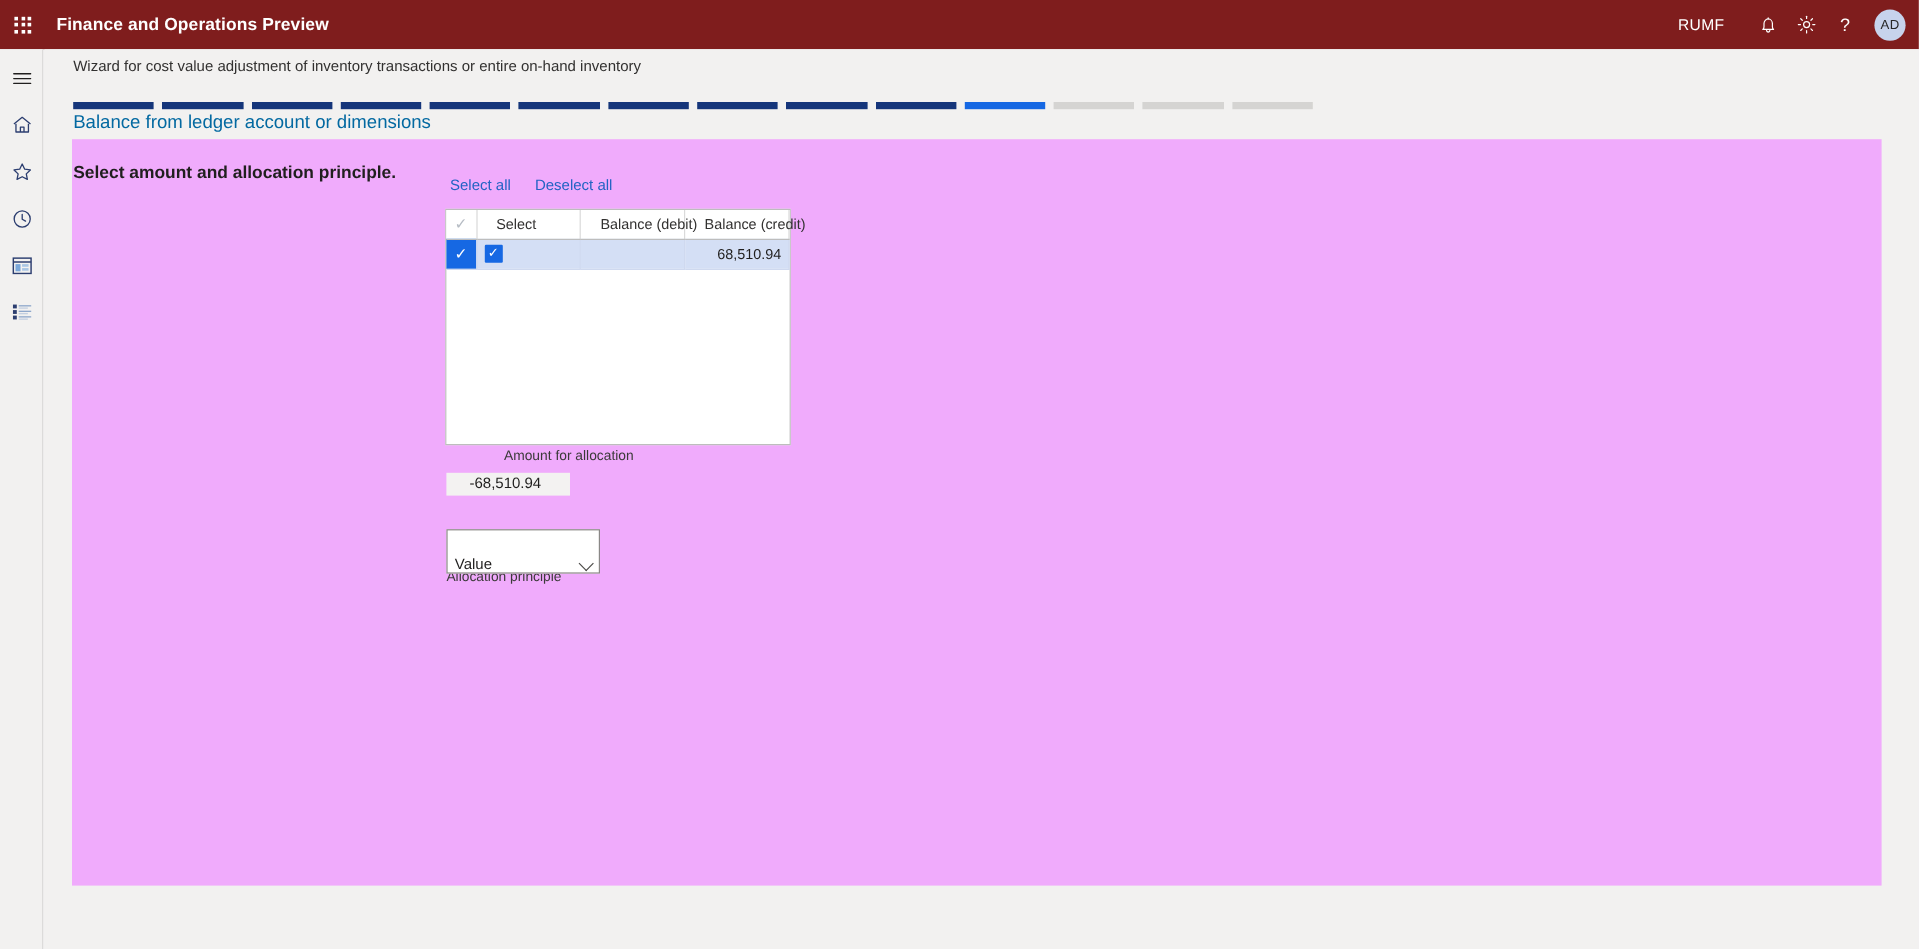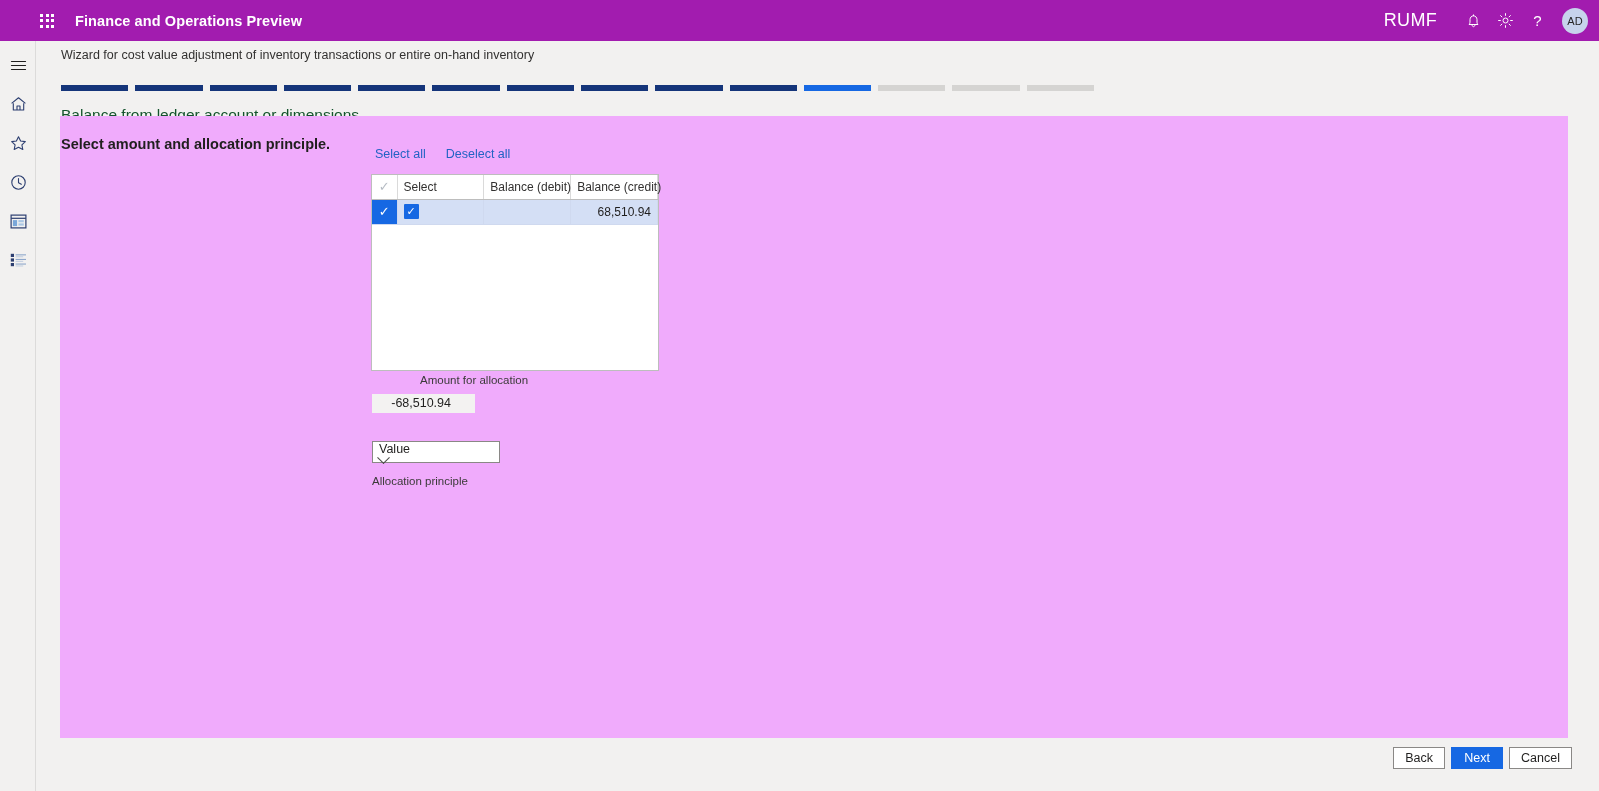--- a/index.html
+++ b/index.html
@@ -10,22 +10,22 @@
     overflow: hidden;
     background: #f2f1f0;
     font-family: "Liberation Sans", sans-serif;
     -webkit-font-smoothing: antialiased;
   }
 
   
   #topbar {
     position: absolute; top: 0; left: 0;
     width: 1599px; height: 41px;
-    background: #a21caf;
-    display: flex; align-items: center; padding-left: 28px;
+    background: #7f1d1d;
+    display: flex; align-items: center;
   }
   #waffle {
     width: 38px; height: 41px;
     display: flex; align-items: center; justify-content: center;
     cursor: pointer;
   }
   .waffle-grid {
     display: grid;
     grid-template-columns: repeat(3, 3px);
     grid-template-rows: repeat(3, 3px);
@@ -74,21 +74,21 @@
     white-space: nowrap;
   }
 
   #top-right {
     position: absolute; right: 0; top: 0;
     height: 41px;
     display: flex; align-items: center;
     padding-right: 11px;
   }
   #company-code {
-    color: #ffffff; font-size: 18px;
+    color: #ffffff; font-size: 13px;
     margin-right: 20px; letter-spacing: 0.3px;
     cursor: pointer;
   }
   .tb-icon {
     width: 32px; height: 41px;
     display: flex; align-items: center; justify-content: center;
     cursor: pointer;
     color: #ffffff;
   }
   .tb-icon svg { display: block; }
@@ -140,23 +140,22 @@
   .seg {
     height: 6px;
     margin-right: 7px;
   }
   .seg.done   { background: #15357a; }
   .seg.active { background: #1668e3; }
   .seg.todo   { background: #d5d4d2; }
 
   #step-title {
     position: absolute; left: 24px; top: 53px;
-    font-size: 15.5px; color: #14532d;
-    white-space: nowrap;
-    margin-top: 12px;
+    font-size: 15.5px; color: #0369a1;
+    white-space: nowrap;
   }
 
   
   #card {
     position: absolute; left: 23px; top: 75px;
     width: 1508px; height: 622px;
     background: #f0abfc;
   }
 
   #section-heading {
@@ -189,21 +188,21 @@
     table-layout: fixed;
     font-size: 12px;
   }
   table.grid th {
     height: 24px;
     background: #ffffff;
     border-right: 1px solid #dadada;
     border-bottom: 1px solid #bdbdbd;
     color: #323130;
     font-weight: normal;
-    padding: 0 6px;
+    padding: 0 16px;
     text-align: left;
     vertical-align: middle;
     white-space: nowrap;
   }
   table.grid th.numcol { text-align: right; }
   table.grid th.selmark {
     width: 25px; padding: 0;
     text-align: center;
   }
   table.grid td {
@@ -247,27 +246,26 @@
     width: 103px; height: 19px;
     background: #f3f2f1;
     font-size: 12.5px; color: #201f1e;
     text-align: right;
     padding-right: 24px;
     line-height: 19px;
   }
   #principle-label { left: 312px; top: 311px; margin-top: 48px; }
   #principle-select {
     position: absolute; left: 312px; top: 325px;
-    width: 128px; height: 22px;
+    width: 128px; height: 37px;
     border: 1px solid #8a8886;
     background: #ffffff;
-    display: flex; align-items: flex-start;
+    display: flex; align-items: flex-end;
     padding: 0 6px;
     cursor: pointer;
-    flex-direction: column;
   }
   #principle-value {
     font-size: 12.5px; color: #201f1e;
     flex: 1; white-space: nowrap;
   }
   .chev {
     width: 9px; height: 9px;
     border-right: 1.3px solid #4b4a48;
     border-bottom: 1.3px solid #4b4a48;
     transform: rotate(45deg) translate(-2px,-2px);
@@ -479,21 +477,14 @@
     <div id="amount-value">-68,510.94</div>
 
     <div class="fld-label" id="principle-label">Allocation principle</div>
     <div id="principle-select">
       <span id="principle-value">Value</span>
       <span class="chev"></span>
     </div>
 
   </div>
 
-  <div id="footer">
-    <div id="btn-row">
-      <button class="btn">Back</button>
-      <button class="btn primary">Next</button>
-      <button class="btn">Cancel</button>
-    </div>
-  </div>
 
 </div>
 
 </body></html>

